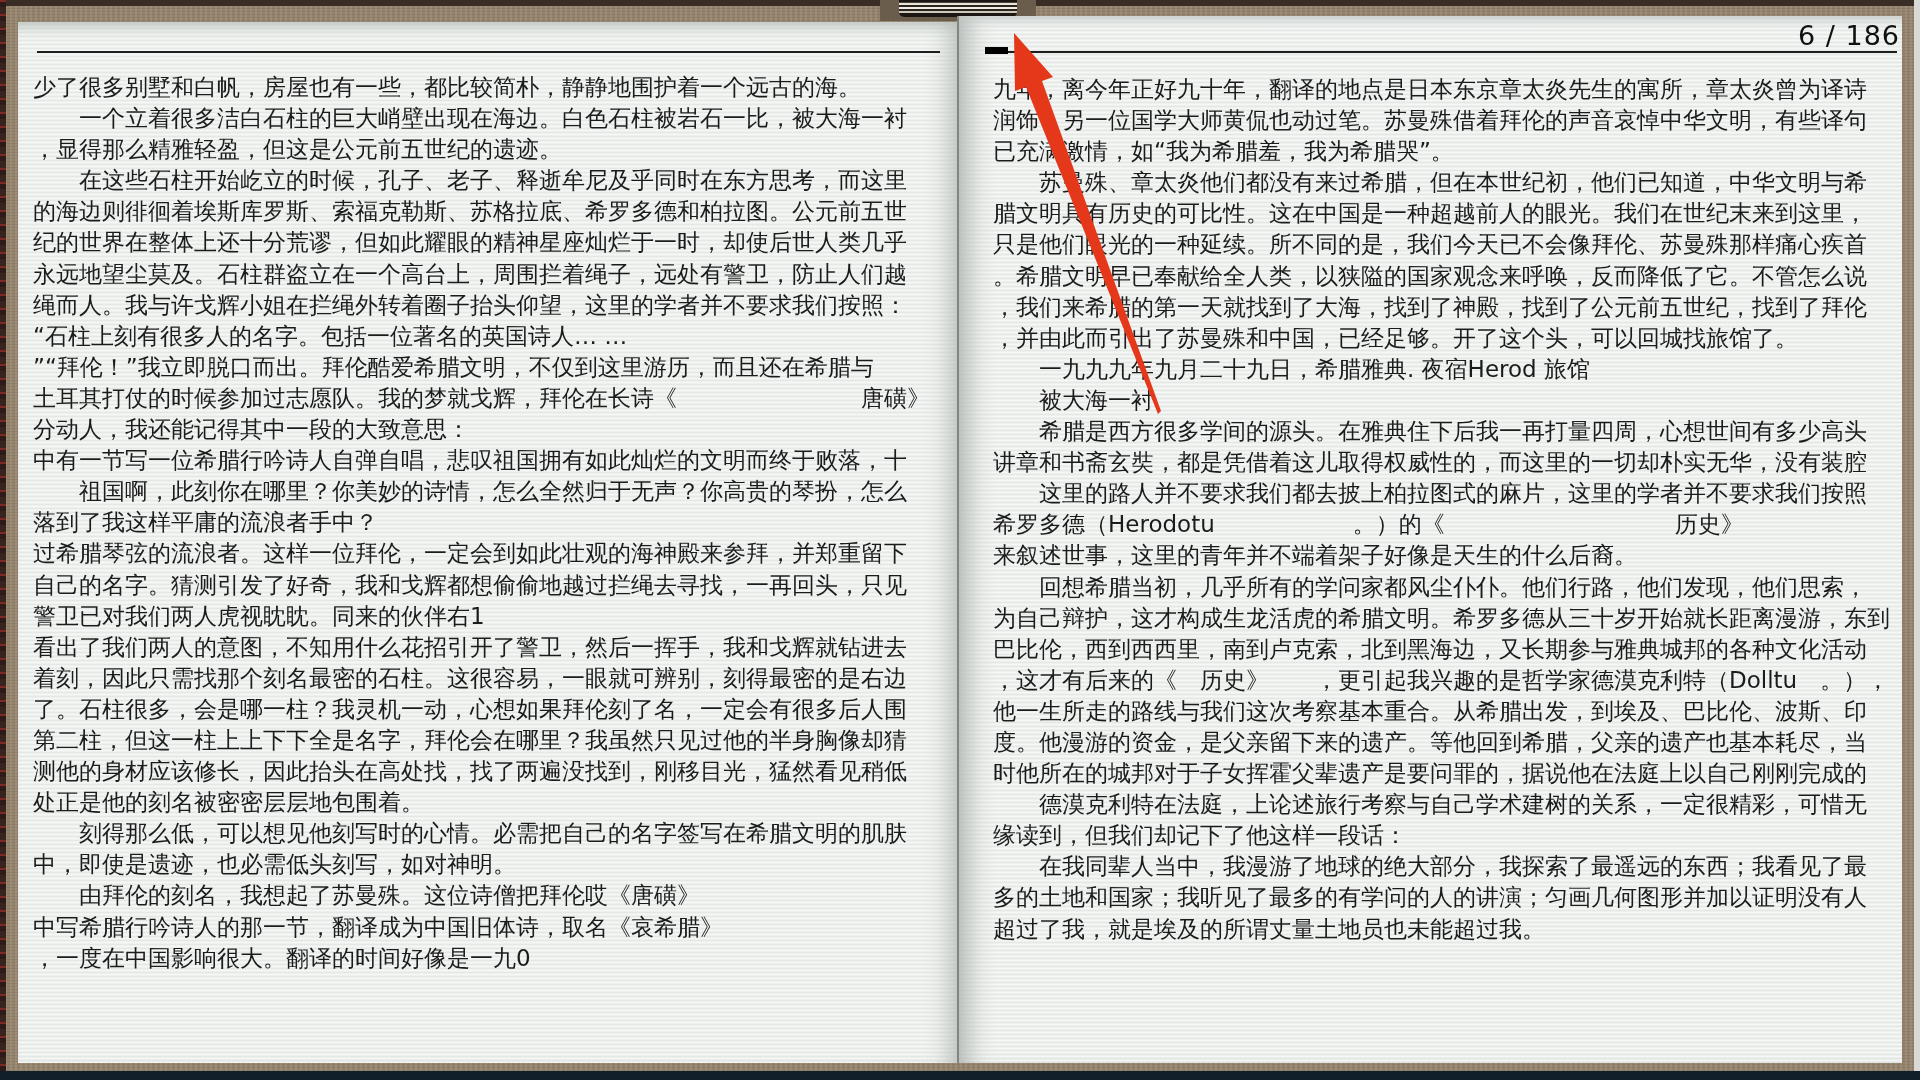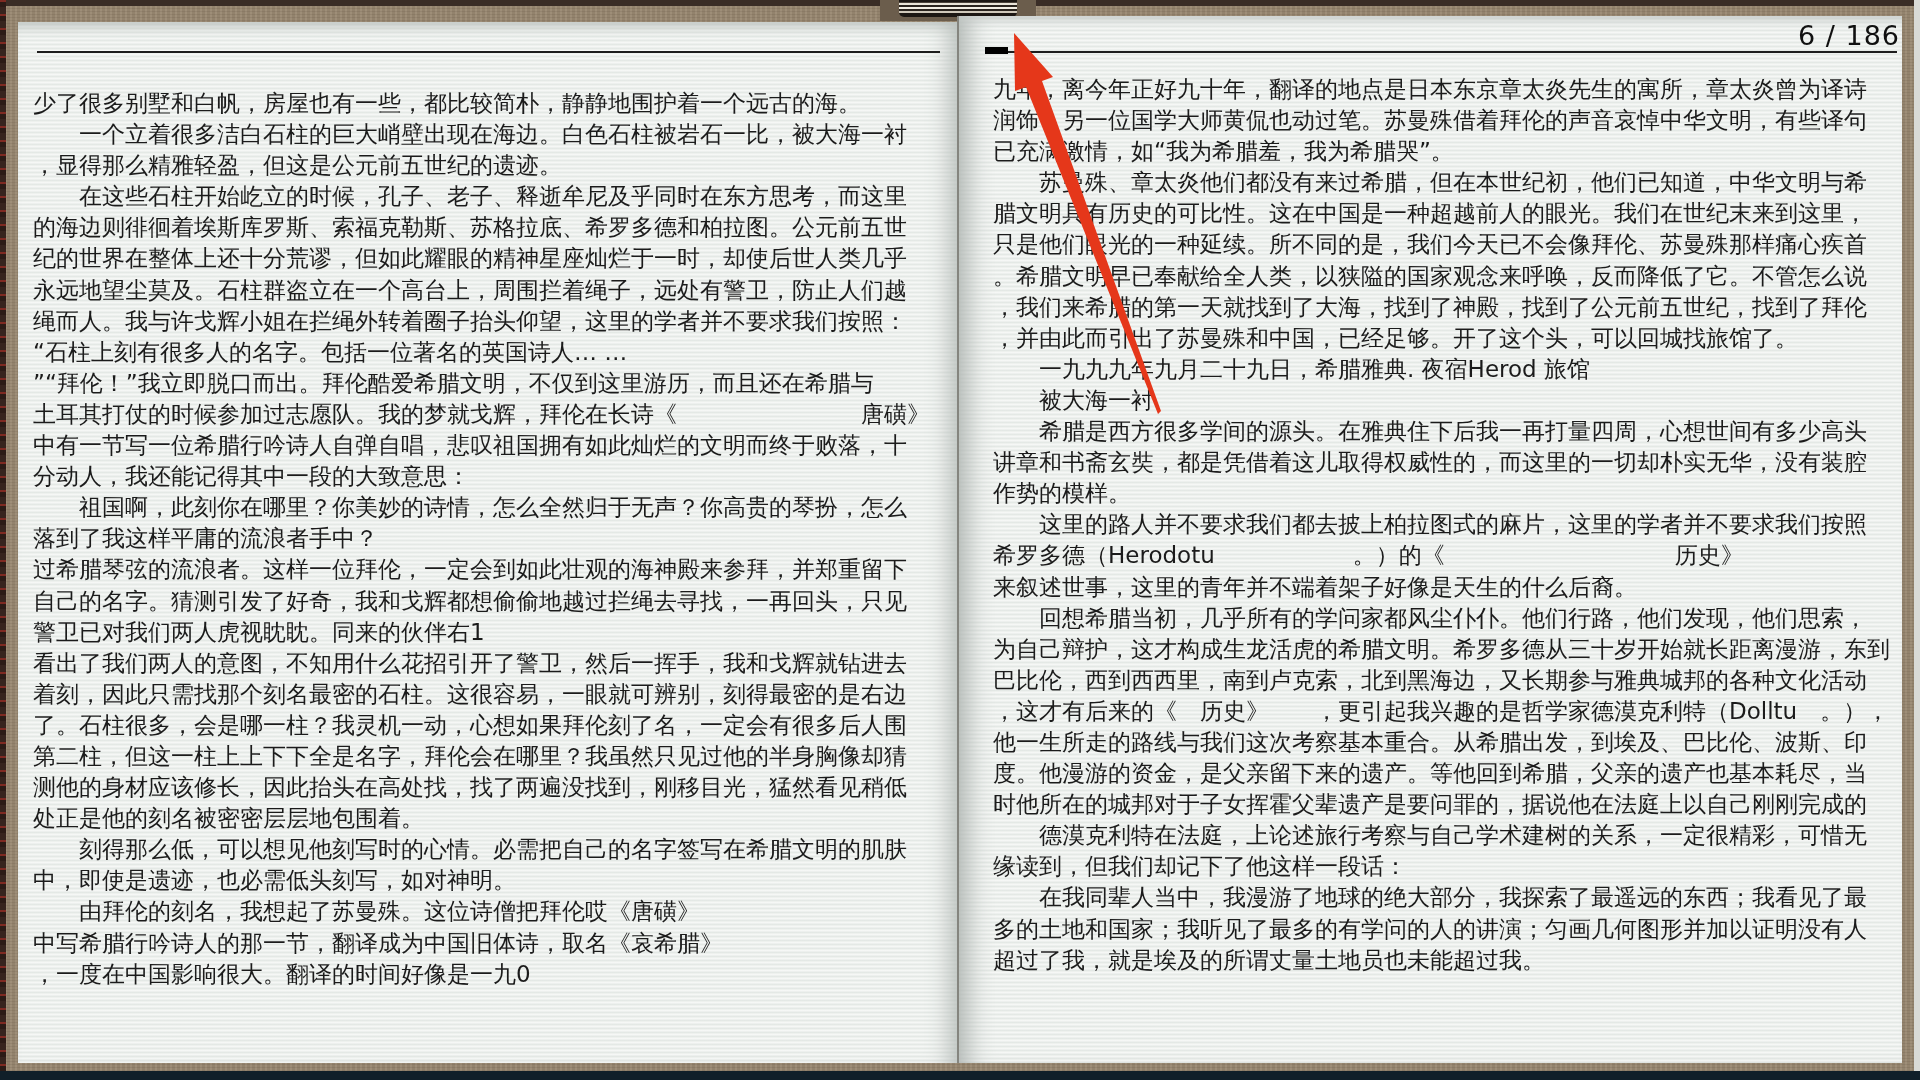--- a/index.html
+++ b/index.html
@@ -35,21 +35,21 @@
   .gutter{left:957px;top:16px;width:2px;height:1047px;background:#85857f;}
   
   .rule-left{left:37px;top:51px;width:903px;height:2px;background:#1d1d1d;}
   .rule-right{left:985px;top:51px;width:912px;height:2px;background:#1d1d1d;}
   .bookmark-dash{left:985px;top:47px;width:23px;height:7px;background:#000;}
   .page-num{top:20px;left:1760px;width:140px;text-align:right;
     font-size:27px;color:#101010;letter-spacing:1px;}
   
   .text-col{font-size:23px;color:#1b1b1b;}
   .tline{height:31.1px;line-height:31.1px;white-space:pre;}
-  .text-left{left:33px;top:88px;width:912px;}
+  .text-left{left:33px;top:72px;width:912px;}
   .text-right{left:993px;top:74px;width:912px;}
   .arrow-svg{left:0;top:0;width:1920px;height:1080px;pointer-events:none;}
 </style>
 </head>
 <body>
 
 <div class="abs top-dark"></div>
 <div class="abs left-dark"></div>
 <div class="abs right-light"></div>
 <div class="abs bottom-bar"></div>
@@ -65,22 +65,22 @@
     <div class="tline">　　一个立着很多洁白石柱的巨大峭壁出现在海边。白色石柱被岩石一比，被大海一衬</div>
     <div class="tline">，显得那么精雅轻盈，但这是公元前五世纪的遗迹。</div>
     <div class="tline">　　在这些石柱开始屹立的时候，孔子、老子、释逝牟尼及乎同时在东方思考，而这里</div>
     <div class="tline">的海边则徘徊着埃斯库罗斯、索福克勒斯、苏格拉底、希罗多德和柏拉图。公元前五世</div>
     <div class="tline">纪的世界在整体上还十分荒谬，但如此耀眼的精神星座灿烂于一时，却使后世人类几乎</div>
     <div class="tline">永远地望尘莫及。石柱群盗立在一个高台上，周围拦着绳子，远处有警卫，防止人们越</div>
     <div class="tline">绳而人。我与许戈辉小姐在拦绳外转着圈子抬头仰望，这里的学者并不要求我们按照：</div>
     <div class="tline">“石柱上刻有很多人的名字。包括一位著名的英国诗人… …</div>
     <div class="tline">”“拜伦！”我立即脱口而出。拜伦酷爱希腊文明，不仅到这里游历，而且还在希腊与</div>
     <div class="tline">土耳其打仗的时候参加过志愿队。我的梦就戈辉，拜伦在长诗《　　　　　　　　唐磺》</div>
+    <div class="tline">分动人，我还能记得其中一段的大致意思：</div>
     <div class="tline">中有一节写一位希腊行吟诗人自弹自唱，悲叹祖国拥有如此灿烂的文明而终于败落，十</div>
-    <div class="tline">分动人，我还能记得其中一段的大致意思：</div>
     <div class="tline">　　祖国啊，此刻你在哪里？你美妙的诗情，怎么全然归于无声？你高贵的琴扮，怎么</div>
     <div class="tline">落到了我这样平庸的流浪者手中？</div>
     <div class="tline">过希腊琴弦的流浪者。这样一位拜伦，一定会到如此壮观的海神殿来参拜，并郑重留下</div>
     <div class="tline">自己的名字。猜测引发了好奇，我和戈辉都想偷偷地越过拦绳去寻找，一再回头，只见</div>
     <div class="tline">警卫已对我们两人虎视眈眈。同来的伙伴右1</div>
     <div class="tline">看出了我们两人的意图，不知用什么花招引开了警卫，然后一挥手，我和戈辉就钻进去</div>
     <div class="tline">着刻，因此只需找那个刻名最密的石柱。这很容易，一眼就可辨别，刻得最密的是右边</div>
     <div class="tline">了。石柱很多，会是哪一柱？我灵机一动，心想如果拜伦刻了名，一定会有很多后人围</div>
     <div class="tline">第二柱，但这一柱上上下下全是名字，拜伦会在哪里？我虽然只见过他的半身胸像却猜</div>
     <div class="tline">测他的身材应该修长，因此抬头在高处找，找了两遍没找到，刚移目光，猛然看见稍低</div>
@@ -105,21 +105,20 @@
     <div class="tline">　　苏曼殊、章太炎他们都没有来过希腊，但在本世纪初，他们已知道，中华文明与希</div>
     <div class="tline">腊文明具有历史的可比性。这在中国是一种超越前人的眼光。我们在世纪末来到这里，</div>
     <div class="tline">只是他们眼光的一种延续。所不同的是，我们今天已不会像拜伦、苏曼殊那样痛心疾首</div>
     <div class="tline">。希腊文明早已奉献给全人类，以狭隘的国家观念来呼唤，反而降低了它。不管怎么说</div>
     <div class="tline">，我们来希腊的第一天就找到了大海，找到了神殿，找到了公元前五世纪，找到了拜伦</div>
     <div class="tline">，并由此而引出了苏曼殊和中国，已经足够。开了这个头，可以回城找旅馆了。</div>
     <div class="tline">　　一九九九年九月二十九日，希腊雅典. 夜宿Herod 旅馆</div>
     <div class="tline">　　被大海一衬</div>
     <div class="tline">　　希腊是西方很多学间的源头。在雅典住下后我一再打量四周，心想世间有多少高头</div>
     <div class="tline">讲章和书斋玄奘，都是凭借着这儿取得权威性的，而这里的一切却朴实无华，没有装腔</div>
-    <div class="tline">作势的模样。</div>
     <div class="tline">　　这里的路人并不要求我们都去披上柏拉图式的麻片，这里的学者并不要求我们按照</div>
     <div class="tline">希罗多德（Herodotu　　　　　　。）的《　　　　　　　　　　历史》</div>
     <div class="tline">来叙述世事，这里的青年并不端着架子好像是天生的什么后裔。</div>
     <div class="tline">　　回想希腊当初，几乎所有的学问家都风尘仆仆。他们行路，他们发现，他们思索，</div>
     <div class="tline">为自己辩护，这才构成生龙活虎的希腊文明。希罗多德从三十岁开始就长距离漫游，东到</div>
     <div class="tline">巴比伦，西到西西里，南到卢克索，北到黑海边，又长期参与雅典城邦的各种文化活动</div>
     <div class="tline">，这才有后来的《　历史》　　，更引起我兴趣的是哲学家德漠克利特（Dolltu　。），</div>
     <div class="tline">他一生所走的路线与我们这次考察基本重合。从希腊出发，到埃及、巴比伦、波斯、印</div>
     <div class="tline">度。他漫游的资金，是父亲留下来的遗产。等他回到希腊，父亲的遗产也基本耗尽，当</div>
     <div class="tline">时他所在的城邦对于子女挥霍父辈遗产是要问罪的，据说他在法庭上以自己刚刚完成的</div>

